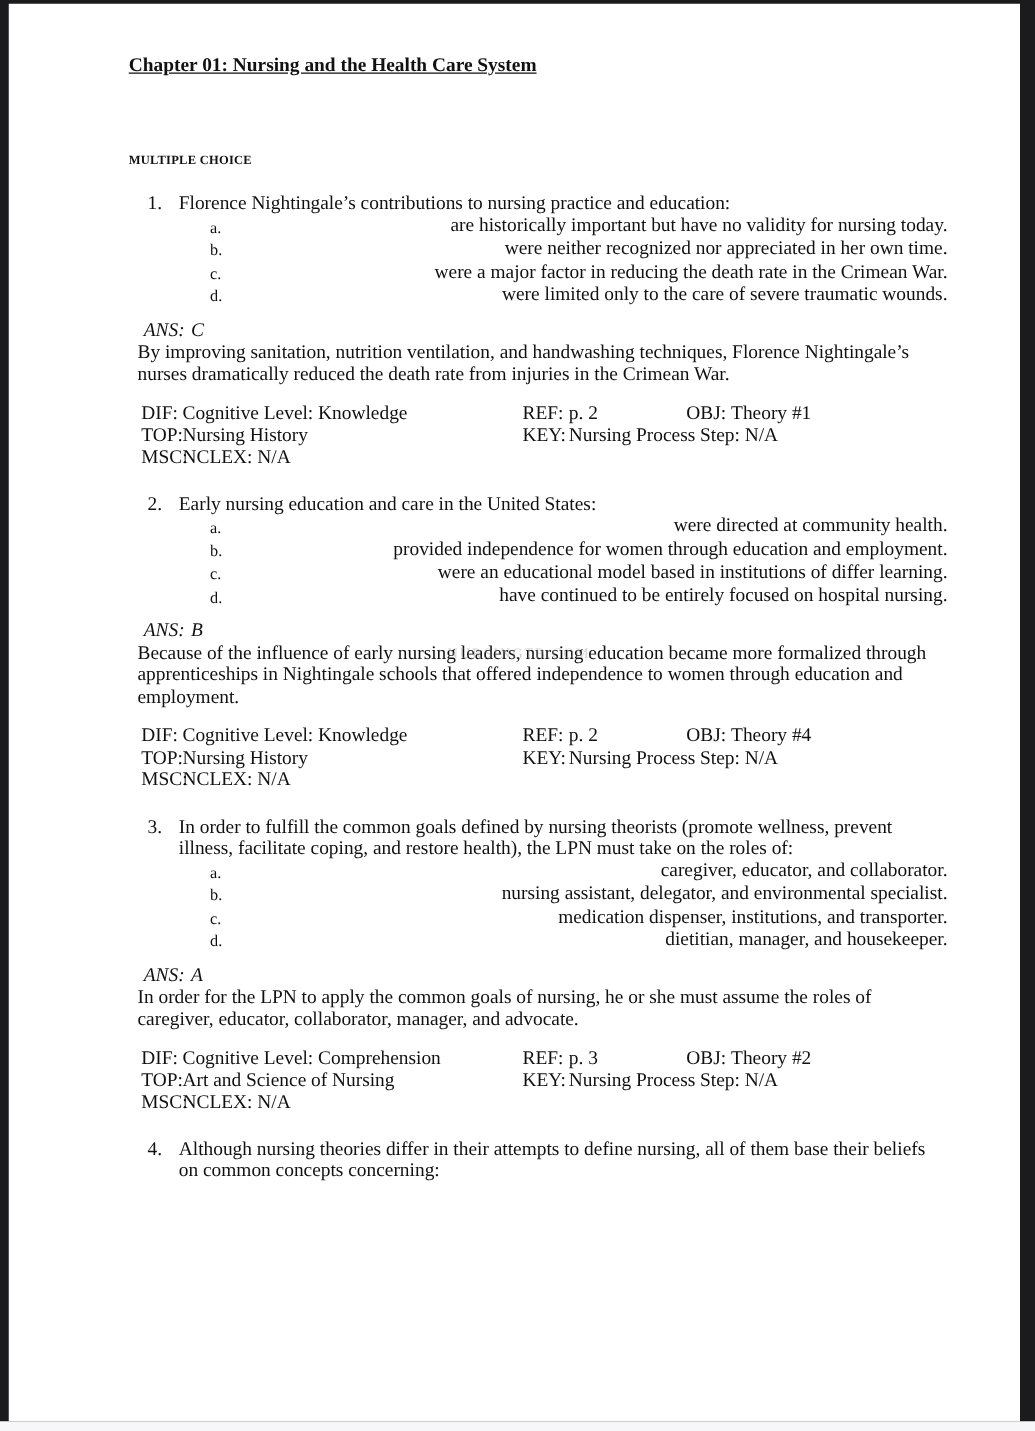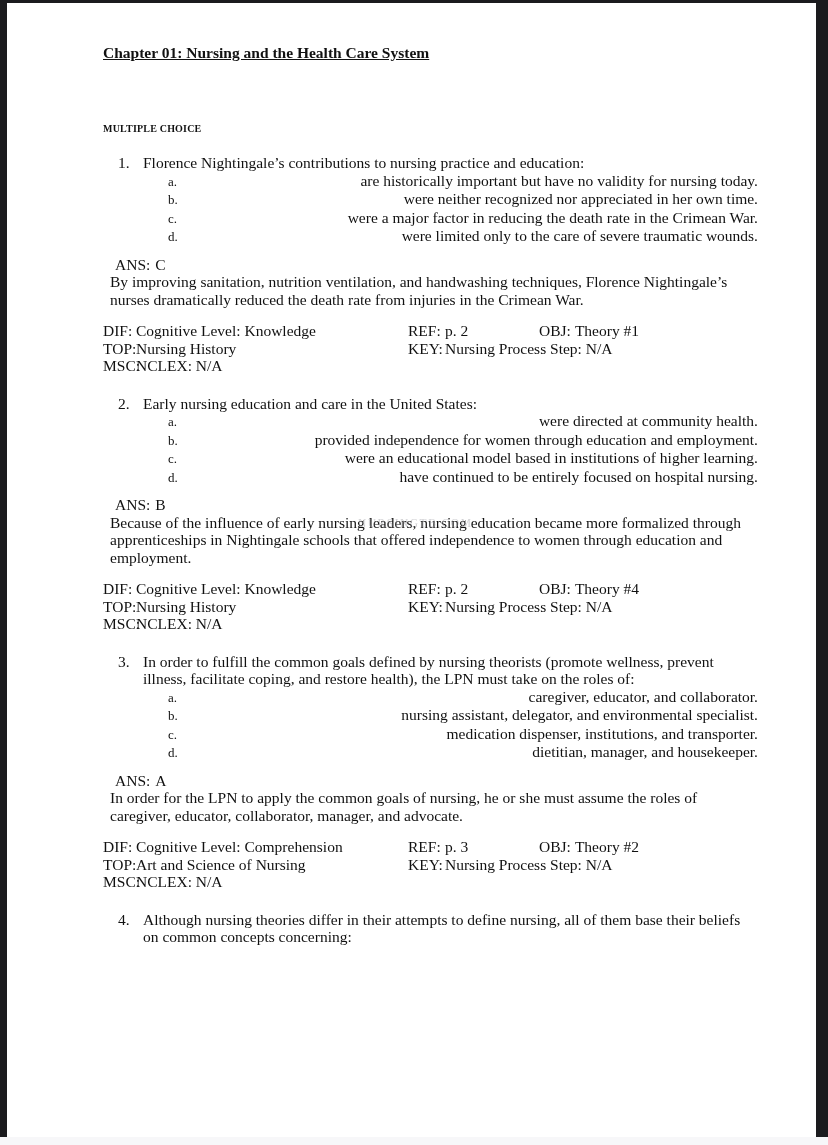--- a/index.html
+++ b/index.html
@@ -28,30 +28,30 @@
   .question{margin-top:17px;}
   .question.spaced{margin-top:20px;}
   .q-row{display:flex;}
   .q-num{margin-left:15px;width:25px;flex:0 0 25px;}
   .q-stem{flex:1;max-width:615px;}
   .options{margin-left:65px;}
   .opt{display:flex;}
   .opt-letter{width:25px;flex:0 0 25px;font-size:13px;padding-top:1px;}
   .opt-text{flex:1;text-align:right;}
   .answer-block{margin-left:7px;margin-top:10px;}
-  .ans-line{padding-left:5px;}
+  .ans-line{padding-left:5px;font-style:italic;}
   .ans-val{margin-left:5px;}
   .rationale{margin:0;position:relative;max-width:652px;}
   .watermark{
     position:absolute;left:248px;top:1px;
     font-size:11.5px;letter-spacing:1.5px;
     color:rgba(150,150,158,0.45);
     white-space:nowrap;pointer-events:none;
   }
-  .meta{margin-top:14px;}
+  .meta{margin-left:10px;margin-top:14px;}
   .meta-row{white-space:nowrap;}
   .m-c1{display:inline-block;width:305px;vertical-align:top;}
   .m-c2{display:inline-block;width:131px;vertical-align:top;}
   .m-c2.wide{width:auto;}
   .m-label{display:inline-block;width:33px;}
   .m-label2{display:inline-block;width:37px;}
   .m-label3{margin-right:4px;}
 </style>
 </head>
 <body>
@@ -113,21 +113,21 @@
       <div class="opt">
         <span class="opt-letter">a.</span>
         <span class="opt-text">were directed at community health.</span>
       </div>
       <div class="opt">
         <span class="opt-letter">b.</span>
         <span class="opt-text">provided independence for women through education and employment.</span>
       </div>
       <div class="opt">
         <span class="opt-letter">c.</span>
-        <span class="opt-text">were an educational model based in institutions of higher learning.</span>
+        <span class="opt-text">were an educational model based in institutions of differ learning.</span>
       </div>
       <div class="opt">
         <span class="opt-letter">d.</span>
         <span class="opt-text">have continued to be entirely focused on hospital nursing.</span>
       </div>
     </div>
     <div class="answer-block">
       <div class="ans-line">
         <span>ANS:</span><span class="ans-val">B</span>
       </div>

